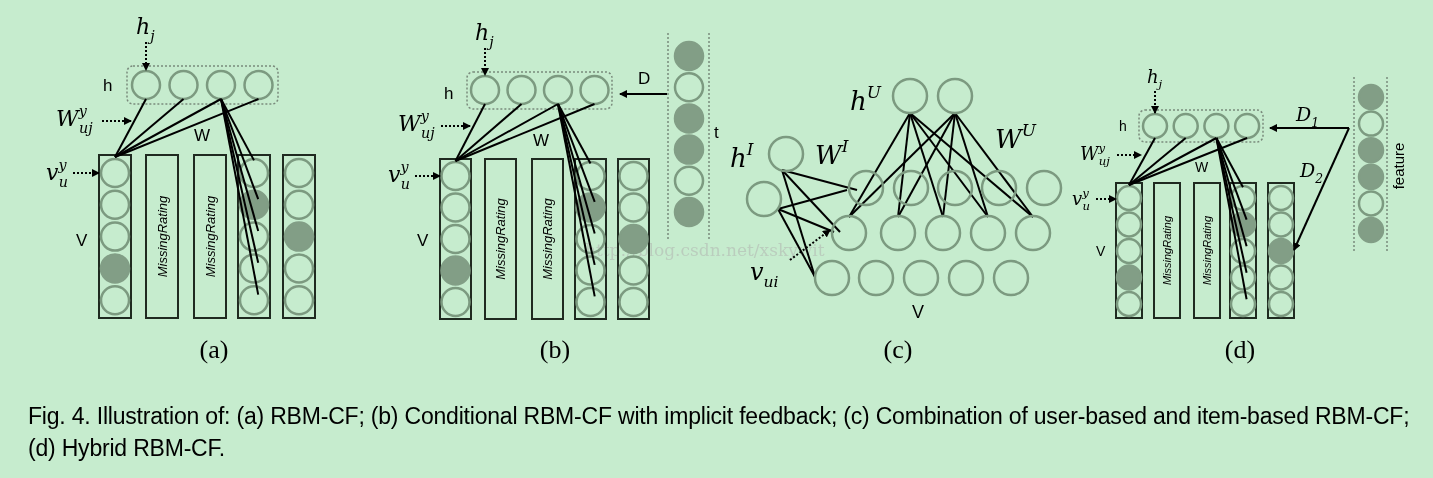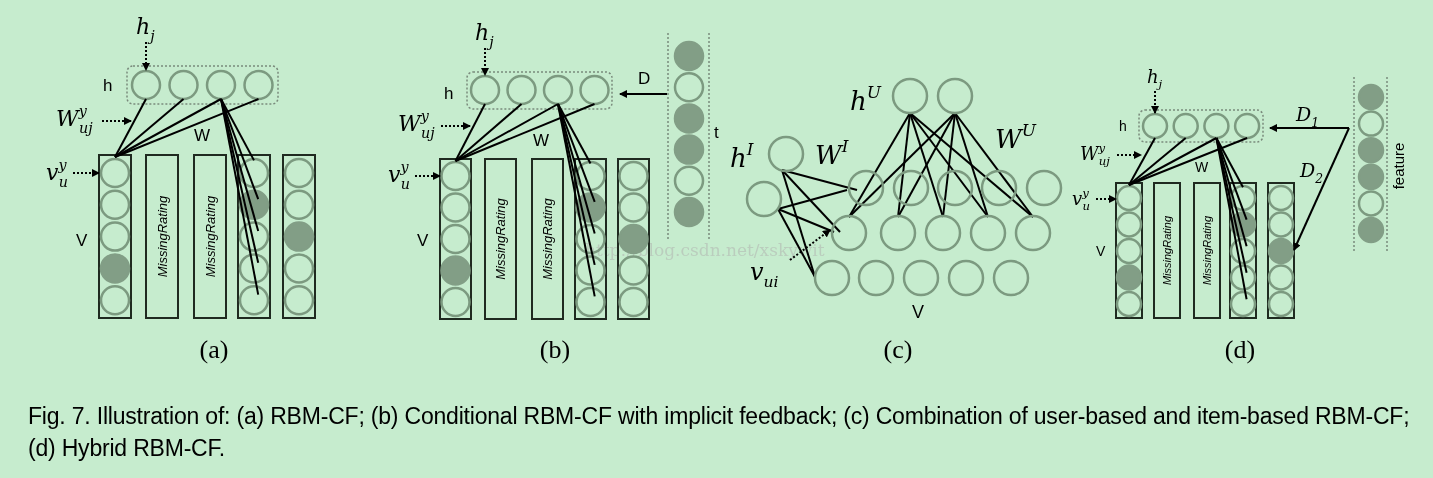--- a/index.html
+++ b/index.html
@@ -249,13 +249,13 @@
       <circle cx="1371" cy="203.4" r="12" class="vis"></circle>
       <circle cx="1371" cy="230" r="12" class="filled"></circle>
       <line x1="1349" y1="128" x2="1270" y2="128" class="edge" marker-end="url(#ah)"></line>
       <line x1="1349" y1="128" x2="1294" y2="250" class="edge" marker-end="url(#ah)"></line>
       <text x="1296" y="121" class="math" font-size="19"><tspan>D</tspan><tspan dy="5.7" font-size="12.35">1</tspan></text>
       <text x="1300" y="177" class="math" font-size="19"><tspan>D</tspan><tspan dy="5.7" font-size="12.35">2</tspan></text>
       <text x="1404" y="166" class="sans" font-size="15" text-anchor="middle" transform="rotate(-90 1404 166)">feature</text>
     </g>
 </svg>
 
-<div id="caption">Fig. 7.  Illustration of: (a) RBM-CF; (b) Conditional RBM-CF with implicit feedback; (c) Combination of user-based and item-based RBM-CF; (d) Hybrid RBM-CF.</div>
+<div id="caption">Fig. 4.  Illustration of: (a) RBM-CF; (b) Conditional RBM-CF with implicit feedback; (c) Combination of user-based and item-based RBM-CF; (d) Hybrid RBM-CF.</div>
 
 </body></html>

